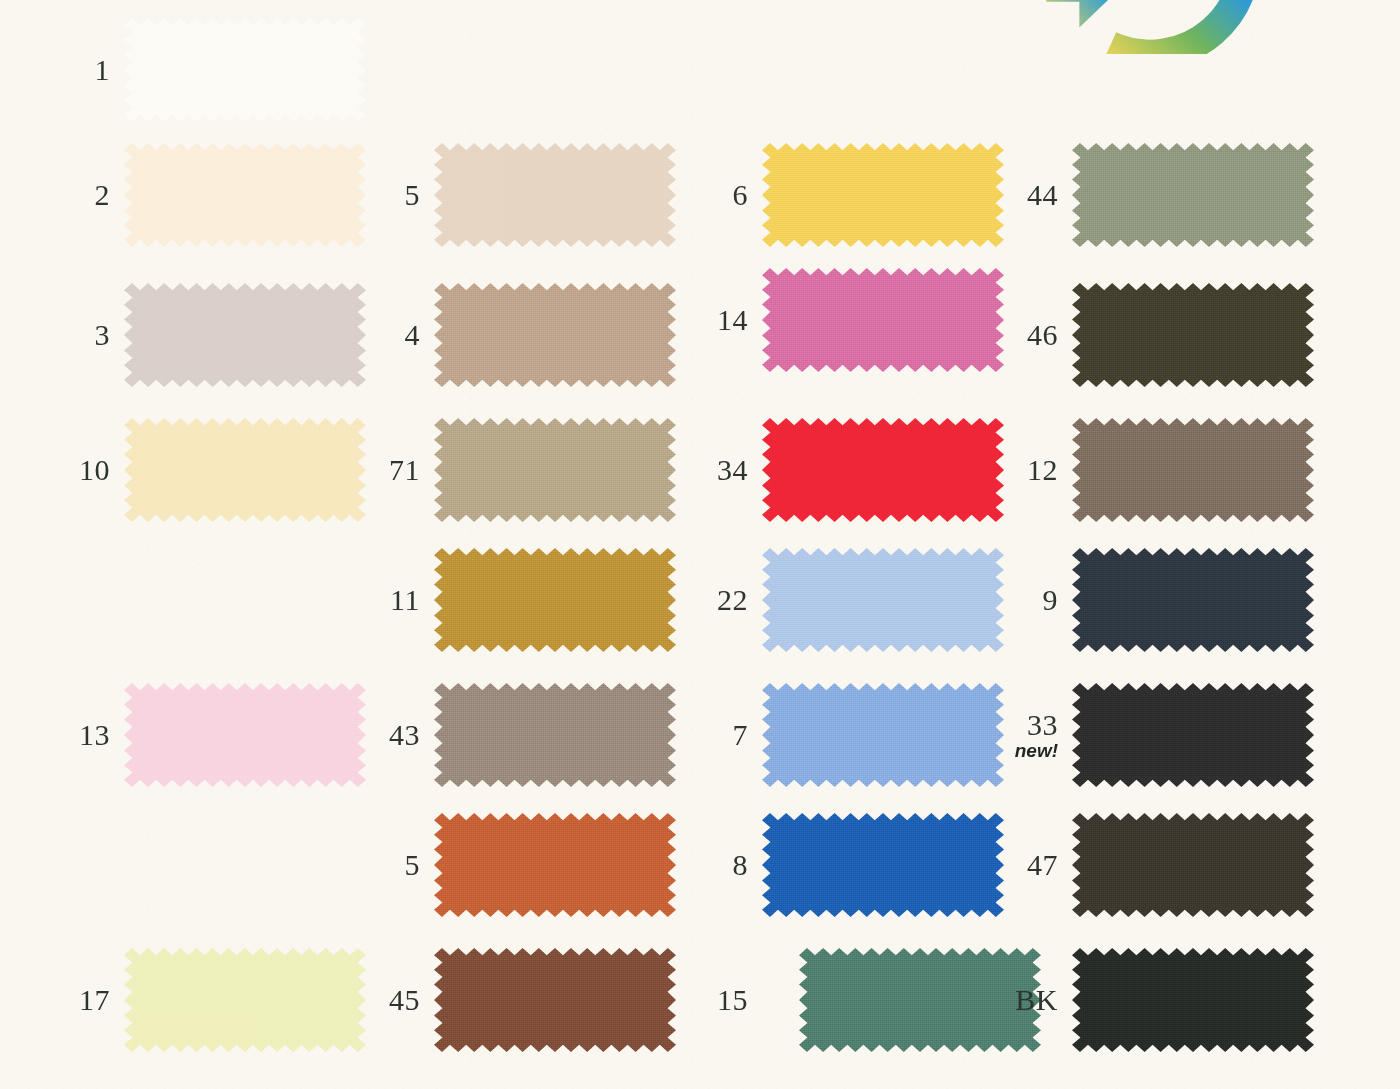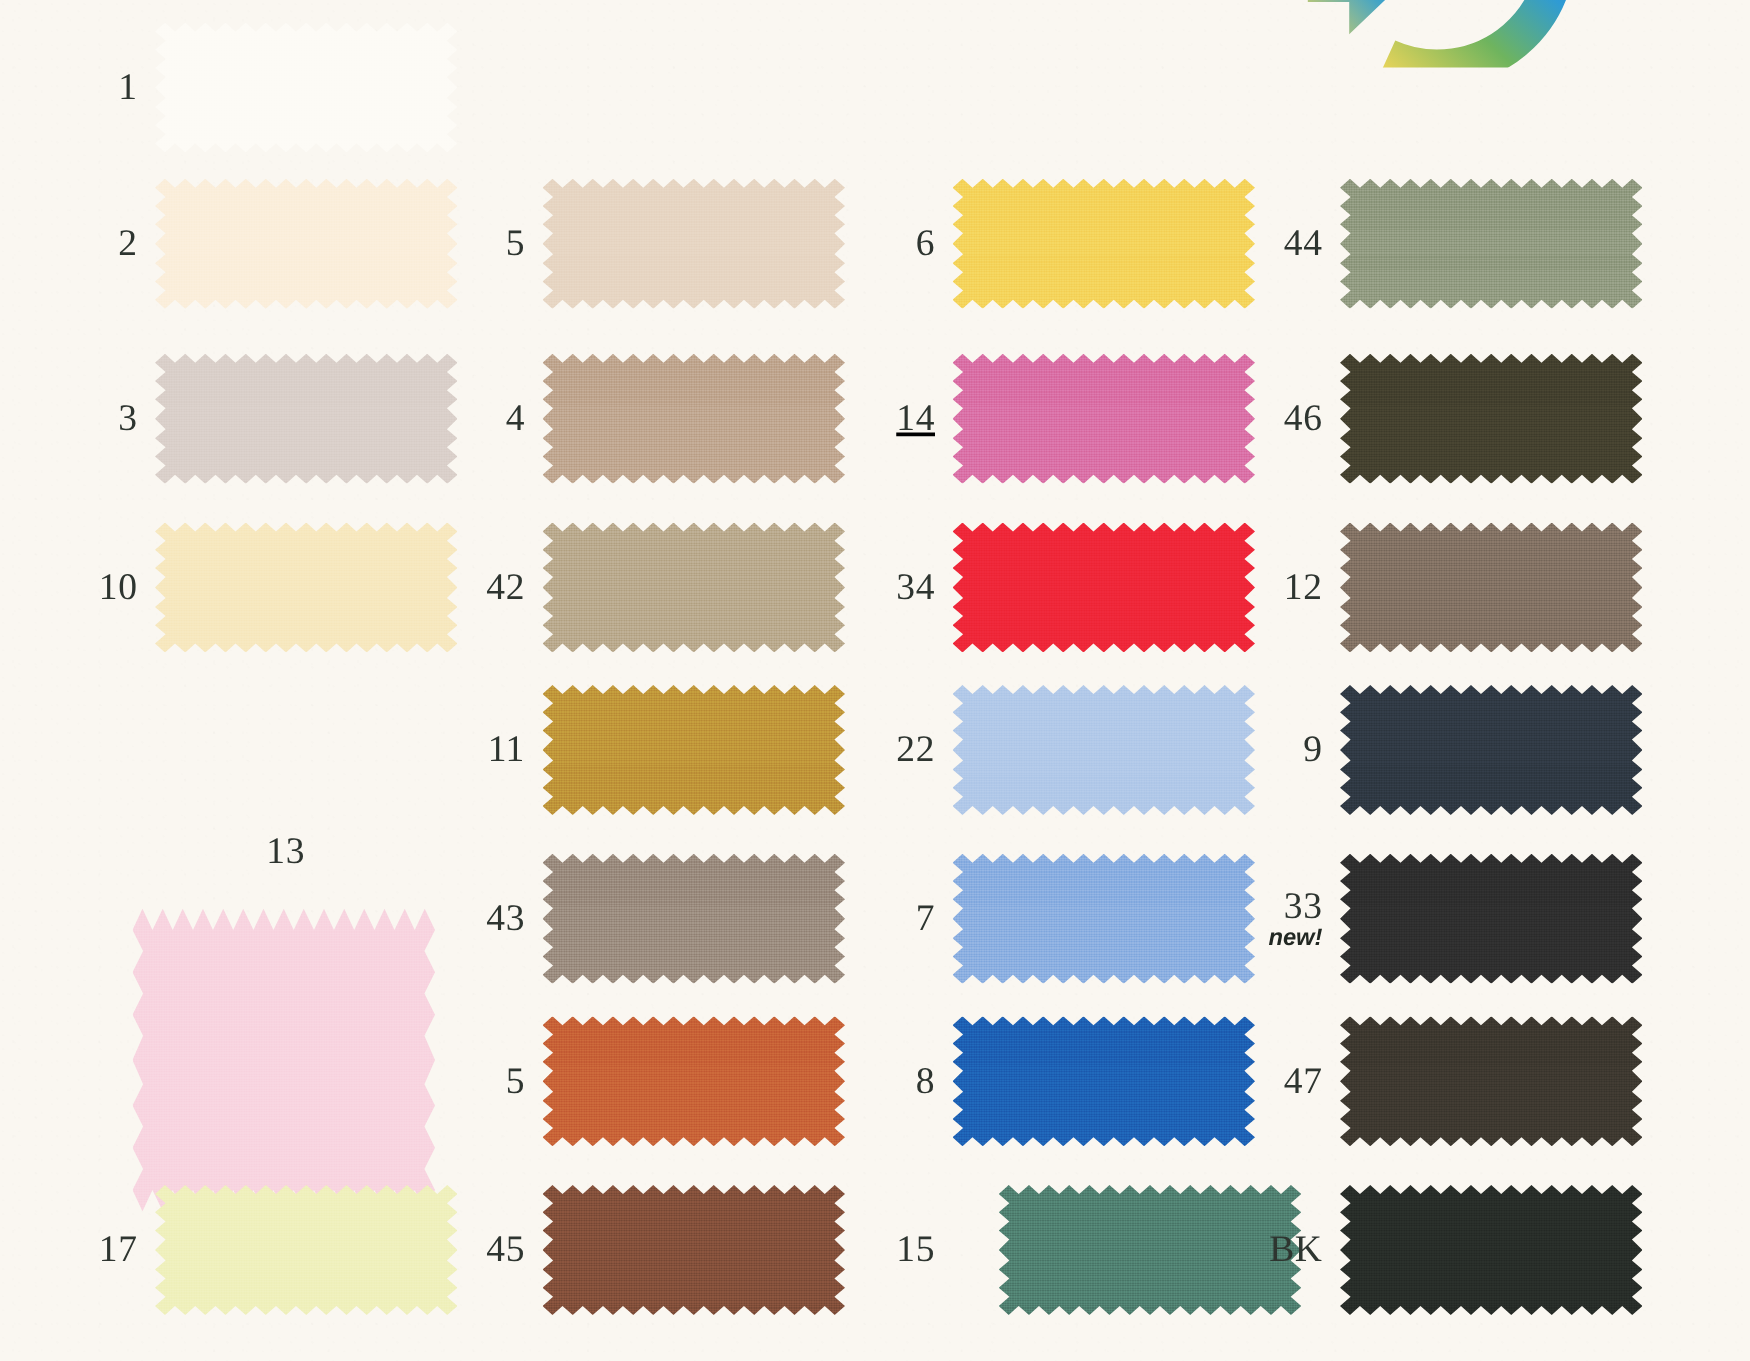--- a/index.html
+++ b/index.html
@@ -193,21 +193,21 @@
           <div class="swatch-wrap faint">
             <div class="swatch pale" style="background: rgb(217, 206, 200);"></div>
           </div>
         </div>
         <div class="cell" style="top: 400px;">
           <div class="label">10</div>
           <div class="swatch-wrap faint">
             <div class="swatch pale" style="background: rgb(247, 231, 188);"></div>
           </div>
         </div>
-        <div class="cell" style="top: 665px; flex-direction: column;">
+        <div class="cell" style="top: 665px;">
           <div class="label">13</div>
           <div class="swatch-wrap faint">
             <div class="swatch pale" style="background: rgb(248, 211, 223);"></div>
           </div>
         </div>
         <div class="cell" style="top: 930px;">
           <div class="label">17</div>
           <div class="swatch-wrap faint">
             <div class="swatch pale" style="background: rgb(239, 240, 186);"></div>
           </div>
@@ -220,21 +220,21 @@
             <div class="swatch pale" style="background: rgb(230, 212, 193);"></div>
           </div>
         </div>
         <div class="cell" style="top: 265px;">
           <div class="label">4</div>
           <div class="swatch-wrap">
             <div class="swatch" style="background: rgb(188, 161, 137);"></div>
           </div>
         </div>
         <div class="cell" style="top: 400px;">
-          <div class="label">42</div>
+          <div class="label">71</div>
           <div class="swatch-wrap">
             <div class="swatch" style="background: rgb(181, 164, 133);"></div>
           </div>
         </div>
         <div class="cell" style="top: 530px;">
           <div class="label">11</div>
           <div class="swatch-wrap">
             <div class="swatch" style="background: rgb(188, 143, 54);"></div>
           </div>
         </div>
@@ -257,21 +257,21 @@
           </div>
         </div>
       </div>
       <div class="col col-2">
         <div class="cell" style="top: 125px;">
           <div class="label">6</div>
           <div class="swatch-wrap">
             <div class="swatch" style="background: rgb(244, 209, 86);"></div>
           </div>
         </div>
-        <div class="cell" style="top: 265px; text-decoration: underline;">
+        <div class="cell" style="top: 250px;">
           <div class="label">14</div>
           <div class="swatch-wrap">
             <div class="swatch" style="background: rgb(216, 106, 161);"></div>
           </div>
         </div>
         <div class="cell" style="top: 400px;">
           <div class="label">34</div>
           <div class="swatch-wrap">
             <div class="swatch" style="background: rgb(238, 36, 53);"></div>
           </div>

